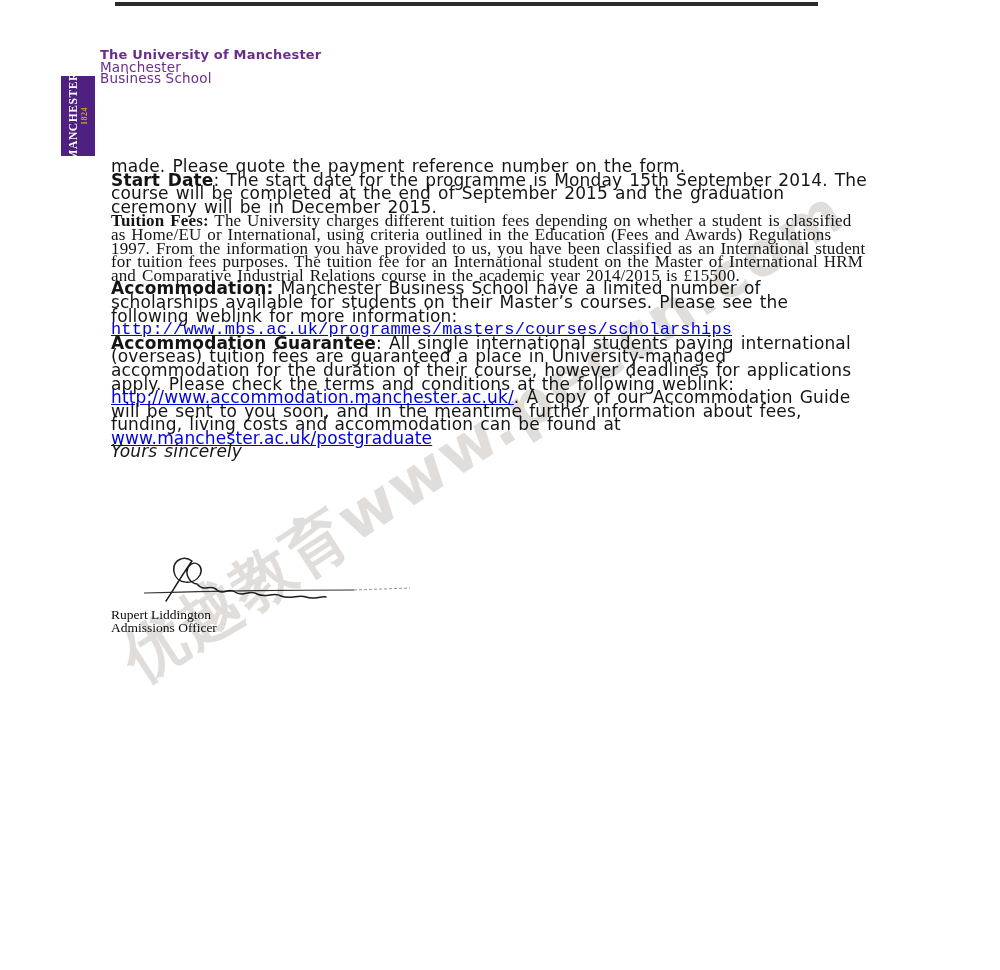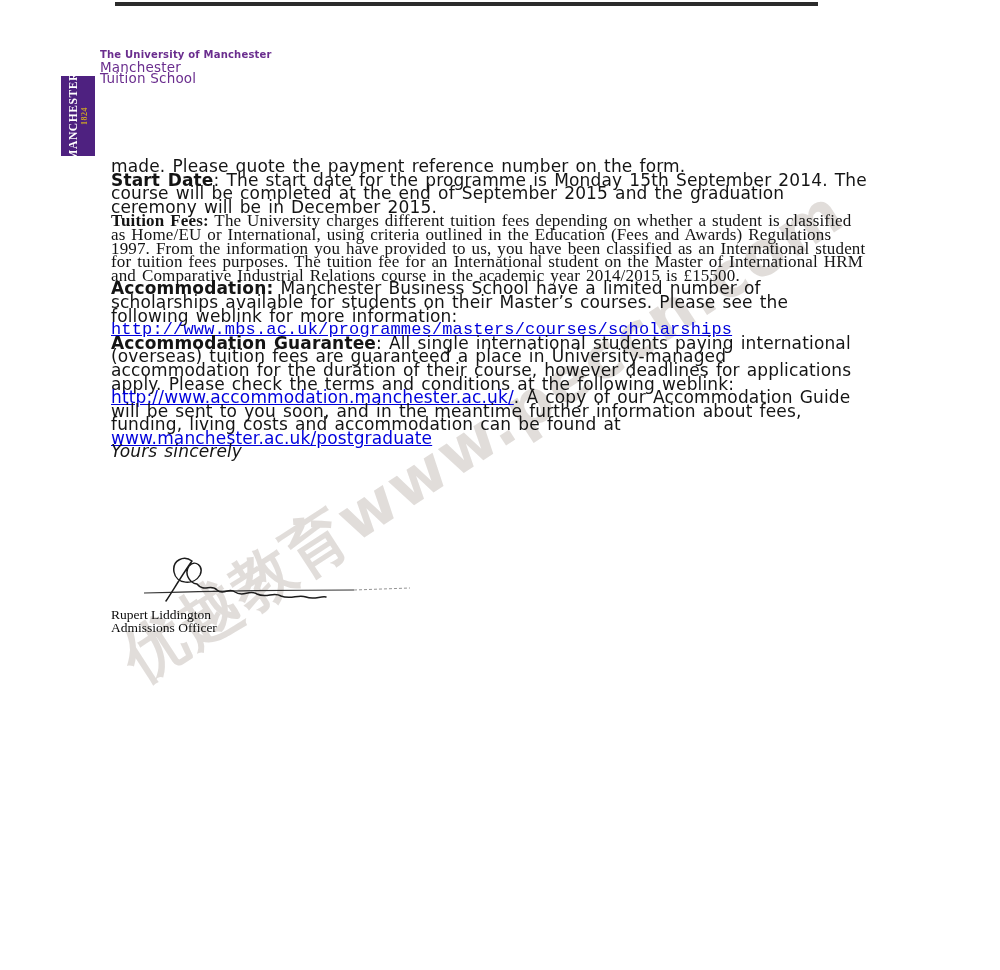--- a/index.html
+++ b/index.html
@@ -8,21 +8,21 @@
     font-family:"DejaVu Sans",sans-serif;color:#111;
     position:relative;overflow:hidden;
   }
   .page{position:absolute;inset:0;background:#fff;}
 
   
   .top-rule{position:absolute;left:115px;top:2px;width:703px;height:4px;background:#2b2b2b;}
 
   
   .logo-word{position:absolute;left:100px;top:49px;color:#6a2d8e;line-height:11px;}
-  .logo-tagline{font-size:10px;font-weight:bold;letter-spacing:.2px;display:block;margin-bottom:2px;}
+  .logo-tagline{font-size:13px;font-weight:bold;letter-spacing:.2px;display:block;margin-bottom:2px;}
   .logo-line{font-size:13.5px;letter-spacing:.2px;display:block;}
 
   .banner{position:absolute;left:61px;top:76px;width:34px;height:80px;background:#4e2180;
           display:flex;flex-direction:row;align-items:center;justify-content:center;gap:1px;}
   .banner .vtxt{writing-mode:vertical-rl;transform:rotate(180deg);white-space:nowrap;}
   .banner-name{color:#ffffff;font-family:"Liberation Serif",serif;font-weight:bold;
                font-size:11.5px;letter-spacing:.6px;}
   .banner-year{color:#c9a227;font-family:"Liberation Serif",serif;font-weight:bold;
                font-size:8px;letter-spacing:.5px;}
 
@@ -61,21 +61,21 @@
 
 <div class="page">
 
   <div class="top-rule"></div>
 
   <div class="watermark">优越教育www.peccn.com</div>
 
   <div class="logo-word">
     <span class="logo-tagline">The University of Manchester</span>
     <span class="logo-line">Manchester</span>
-    <span class="logo-line">Tuition School</span>
+    <span class="logo-line">Business School</span>
   </div>
 
   <div class="banner">
     <span class="vtxt banner-name">MANCHESTER</span>
     <span class="vtxt banner-year">1824</span>
   </div>
 
   <div class="letter">
 
     <p class="p-intro">

